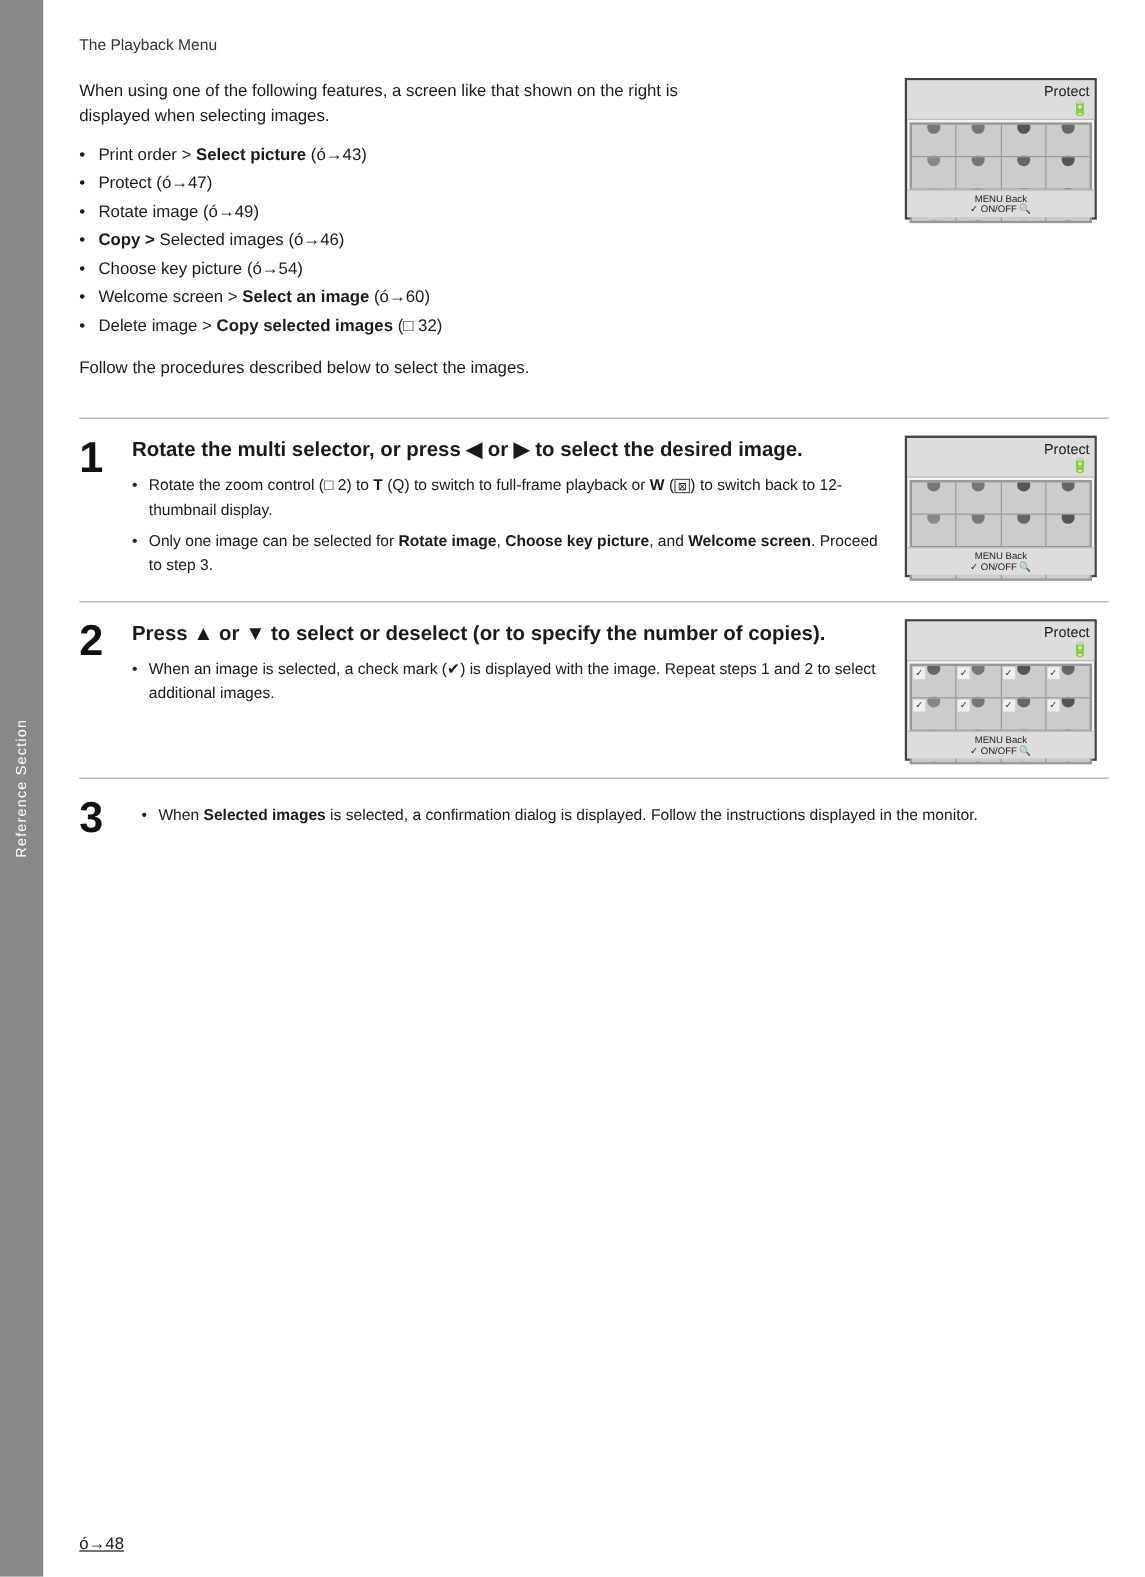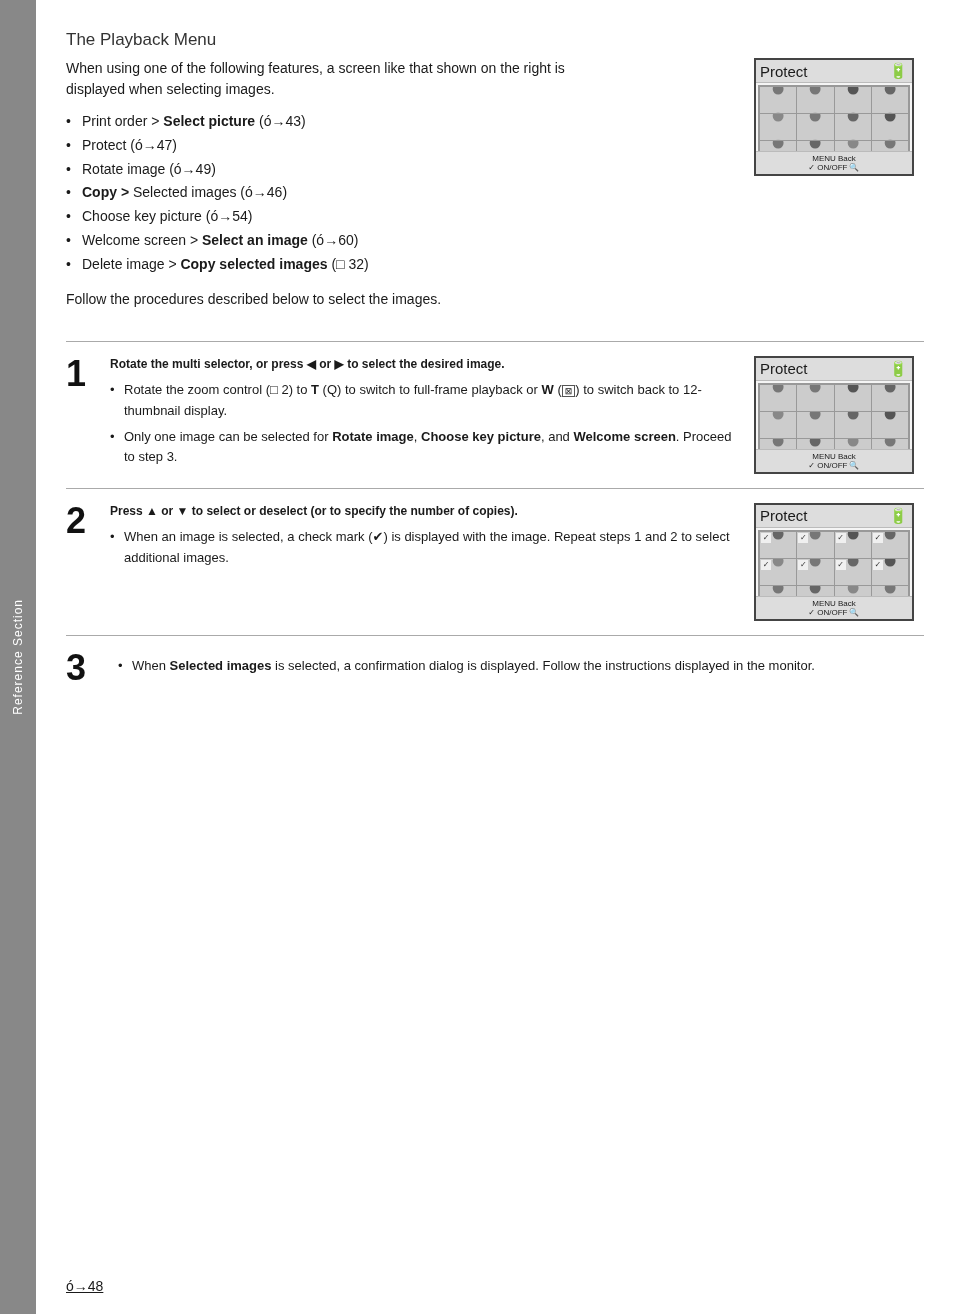--- a/index.html
+++ b/index.html
@@ -32,23 +32,23 @@
       transform: rotate(180deg);
       white-space: nowrap;
       letter-spacing: 1px;
     }
     .main-content {
       flex: 1;
       padding: 30px 30px 30px 30px;
       position: relative;
     }
     .page-header {
-      font-size: 17px;
+      font-size: 13px;
       color: #333;
-      margin-bottom: 8px;
+      margin-bottom: 20px;
       border-bottom: none;
     }
     .section-title {
       font-size: 17px;
       font-weight: bold;
       margin-bottom: 12px;
     }
     .intro-text {
       font-size: 14px;
       line-height: 1.5;
@@ -81,21 +81,21 @@
       font-weight: bold;
       line-height: 1;
       flex-shrink: 0;
       width: 36px;
       color: #111;
     }
     .step-content {
       flex: 1;
     }
     .step-title {
-      font-size: 12px;
+      font-size: 17px;
       font-weight: bold;
       line-height: 1.4;
       margin-bottom: 8px;
     }
     .step-bullets {
       list-style: none;
       margin-top: 6px;
     }
     .step-bullets li {
       font-size: 13px;
@@ -115,24 +115,25 @@
       background: #f5f5f5;
       width: 160px;
       height: 118px;
       position: relative;
       font-size: 9px;
     }
     .screen-header {
       background: #ddd;
       display: flex;
       justify-content: space-between;
-      align-items: center;
+      align-items: flex-end;
       padding: 2px 4px;
       border-bottom: 1px solid #bbb;
-      font-size: 15px;
+      font-size: 12px;
+      flex-direction: column;
     }
     .thumbnail-grid {
       display: grid;
       grid-template-columns: repeat(4, 1fr);
       gap: 1px;
       padding: 2px;
       background: #999;
     }
     .thumbnail-cell {
       background: #ccc;

